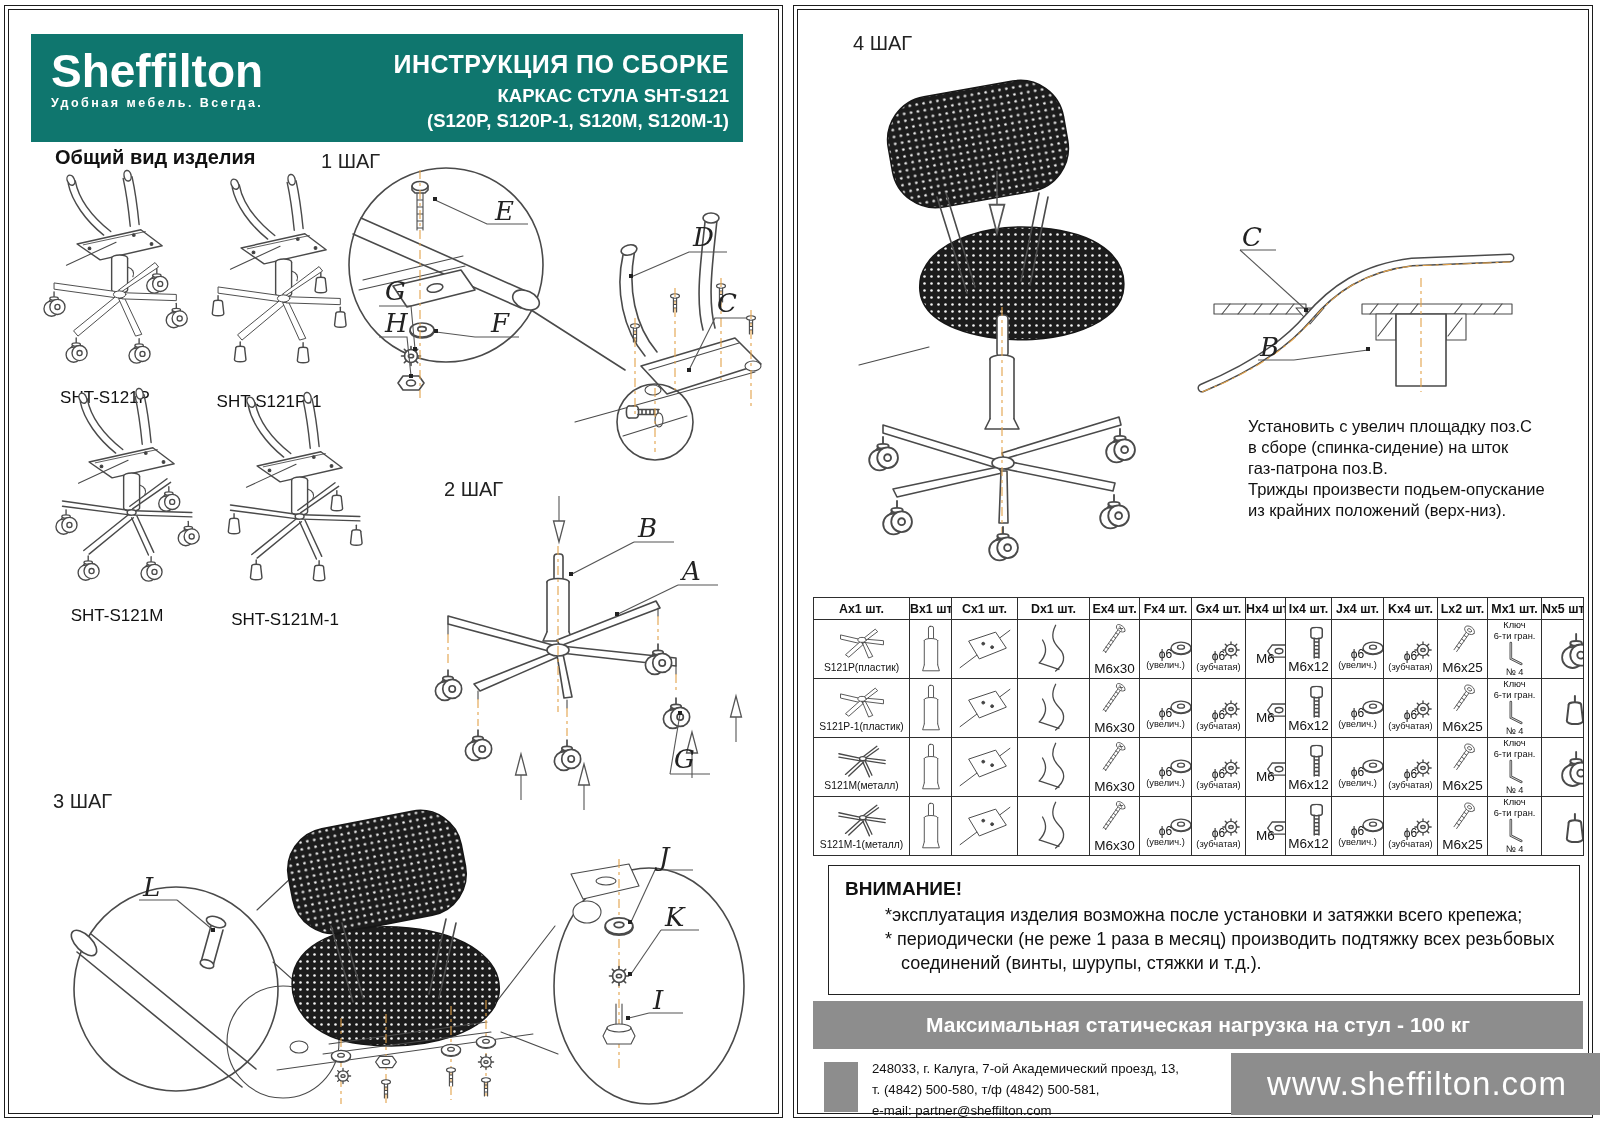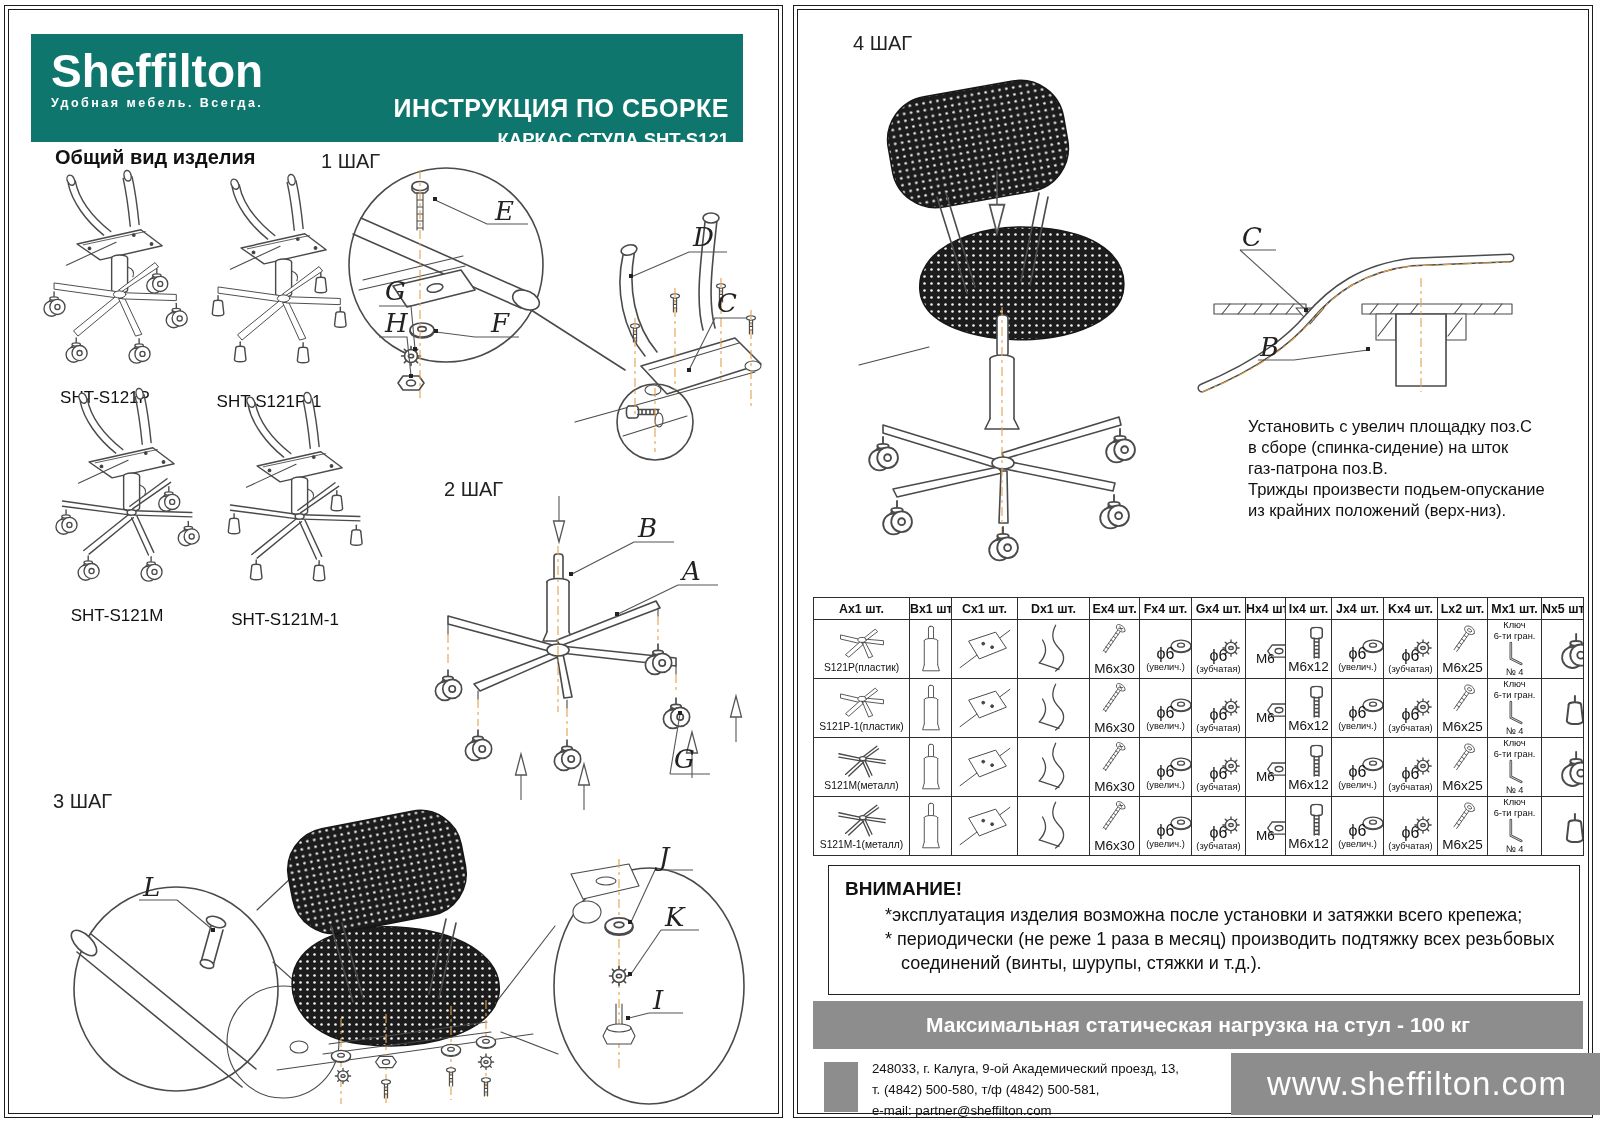--- a/index.html
+++ b/index.html
@@ -7,21 +7,21 @@
          font-family:"Liberation Sans", sans-serif; color:#111; overflow:hidden; }
   .panel { position:absolute; border:1.5px solid #1c1c1c; padding:3px; background:#fff; }
   .panel-inner { width:100%; height:100%; border:1px solid #1c1c1c; position:relative; }
 
   
   .banner { position:absolute; left:22px; top:24px; width:712px; height:108px;
             background:#0f766e; display:flex; justify-content:space-between; }
   .logo-wrap { padding:14px 0 0 20px; color:#fff; }
   .logo-text { font-size:46px; font-weight:bold; letter-spacing:0px; line-height:1; }
   .logo-tag { font-size:12.5px; font-weight:bold; letter-spacing:2.5px; margin-top:2px; }
-  .title-wrap { text-align:right; padding:16px 14px 0 0; color:#fff;margin-top:44px; }
+  .title-wrap { text-align:right; padding:16px 14px 0 0; color:#fff; }
   .title-main { font-size:25px; font-weight:800; letter-spacing:0.5px; }
   .title-sub  { font-size:18.5px; font-weight:bold; margin-top:6px; }
   .title-sub2 { font-size:18.5px; font-weight:bold; margin-top:3px; }
 
   .sec-title { position:absolute; font-size:20px; font-weight:bold; }
   .step-label { position:absolute; font-size:20px; color:#222; }
 
   .chair-block { position:absolute; width:160px; text-align:center; }
   .chair-svg { width:160px; height:202px; display:block; }
   .chair-label { font-size:17px; margin-top:20px; color:#111; }
@@ -43,21 +43,21 @@
   .instr { position:absolute; left:450px; top:406px; width:310px; font-size:16.5px; line-height:1.27; }
 
   
   .ptable { border-collapse:collapse; table-layout:fixed; width:770px; }
   .ptable th, .ptable td { border:1px solid #2e2e2e; padding:0; }
   .ptable th { font-size:12.4px; font-weight:bold; height:22px; white-space:nowrap; overflow:hidden; }
   .cellbox { display:flex; flex-direction:column; align-items:center; justify-content:center;
              height:58px; padding:1px; overflow:hidden; }
   .cellbox .pic { display:block; margin:0 auto; }
   .val { font-size:13.5px; line-height:1.05; white-space:nowrap; }
-  .phi { font-size:16px; line-height:1; }
+  .phi { font-size:12px; line-height:1; }
   .sub { font-size:9.3px; line-height:1.15; white-space:nowrap; }
   .rowlab { font-size:10.3px; line-height:1; white-space:nowrap; }
 
   
   .attn { position:absolute; left:30px; top:855px; width:752px; height:130px;
           border:1.5px solid #222; padding:12px 16px; }
   .attn-title { font-size:19px; font-weight:bold; margin-bottom:4px; }
   .attn-line { font-size:18px; line-height:1.33;margin-left:40px; }
   .attn-indent { padding-left:16px; }
 
@@ -1064,20 +1064,20 @@
       <div class="attn-title">ВНИМАНИЕ!</div>
       <div class="attn-line">*эксплуатация изделия возможна после установки и затяжки всего крепежа;</div>
       <div class="attn-line">* периодически (не реже 1 раза в месяц) производить подтяжку всех резьбовых</div>
       <div class="attn-line attn-indent">соединений (винты, шурупы, стяжки и т.д.).</div>
     </div>
 
     <div class="load-banner">Максимальная статическая нагрузка на стул - 100 кг</div>
 
     <div class="foot-square"></div>
     <div class="foot-addr">
-      <div>248033, г. Калуга, 9-ой Академический проезд, 13,</div>
+      <div>248033, г. Калуга, 7-ой Академический проезд, 13,</div>
       <div>т. (4842) 500-580, т/ф (4842) 500-581,</div>
       <div>e-mail: partner@sheffilton.com</div>
     </div>
     <div class="site-box">www.sheffilton.com</div>
 
   </div>
 </div>
 
 </body></html>

